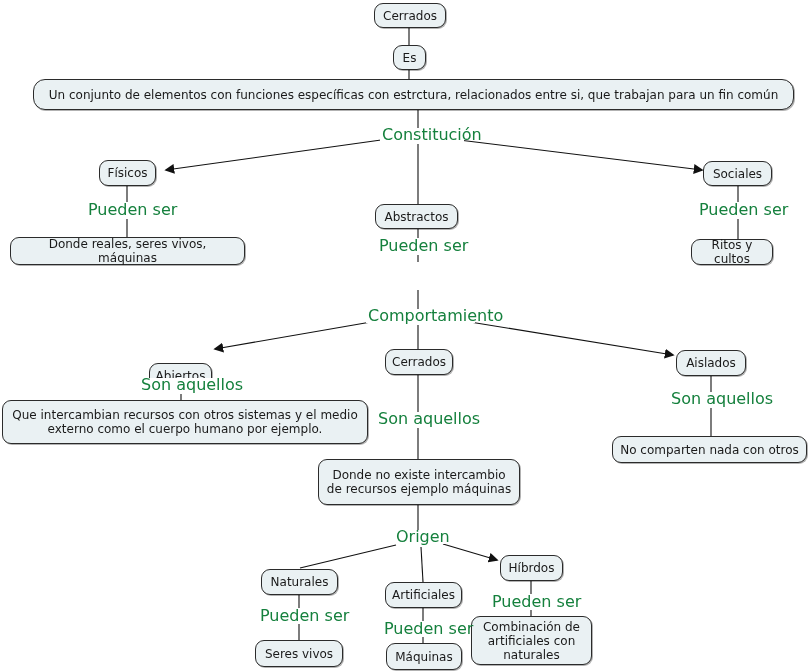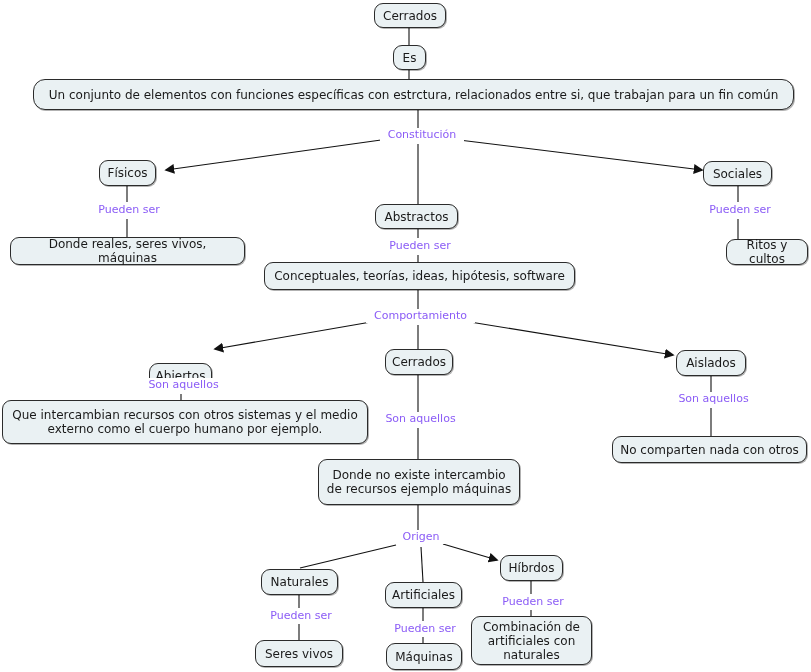--- a/index.html
+++ b/index.html
@@ -41,23 +41,23 @@
     text-align: center;
     padding: 2px 7px;
     white-space: pre-line;
     box-shadow: 1px 1px 0 rgba(0,0,0,0.30);
   }
   .node.wide-def {
     border-radius: 12px;
   }
   .link-label {
     position: absolute;
-    color: #8b5cf6;
+    color: #15803d;
     font-family: "DejaVu Sans", sans-serif;
-    font-size: 11px;
+    font-size: 16px;
     line-height: 14px;
     background: #ffffff;
     text-align: center;
     white-space: nowrap;
     padding: 0 2px;
   }
 </style>
 </head>
 <body>
 
@@ -133,25 +133,24 @@
   <div class="node" style="left:393px; top:45px; width:33px; height:25px;text-align:center;">Es</div>
 
   <div class="node wide-def" style="left:33px; top:79px; width:761px; height:31px;">Un conjunto de elementos con funciones específicas con estrctura, relacionados entre si, que  trabajan para un fin común</div>
 
   <div class="node" style="left:99px; top:160px; width:57px; height:26px;">Físicos</div>
 
   <div class="node" style="left:10px; top:237px; width:235px; height:28px;">Donde reales, seres vivos, máquinas</div>
 
   <div class="node" style="left:375px; top:204px; width:83px; height:25px;">Abstractos</div>
 
-  <div class="node" style="left:264px; top:262px; width:311px; height:28px;">Conceptuales, teorías, ideas, hipótesis, software</div>
 
   <div class="node" style="left:703px; top:161px; width:69px; height:25px;">Sociales</div>
 
-  <div class="node" style="left:691px; top:239px; width:82px; height:26px;margin-left:35px;">Ritos y cultos</div>
+  <div class="node" style="left:691px; top:239px; width:82px; height:26px;">Ritos y cultos</div>
 
   <div class="node" style="left:149px; top:339px; width:63px; height:26px;margin-top:24px;">Abiertos</div>
 
   <div class="node" style="left:2px; top:400px; width:366px; height:44px;">Que intercambian recursos con otros sistemas y el medio
 externo como el cuerpo humano por ejemplo.</div>
 
   <div class="node" style="left:385px; top:349px; width:68px; height:26px;">Cerrados</div>
 
   <div class="node" style="left:318px; top:459px; width:202px; height:46px;">Donde no existe intercambio
 de recursos ejemplo máquinas</div>

